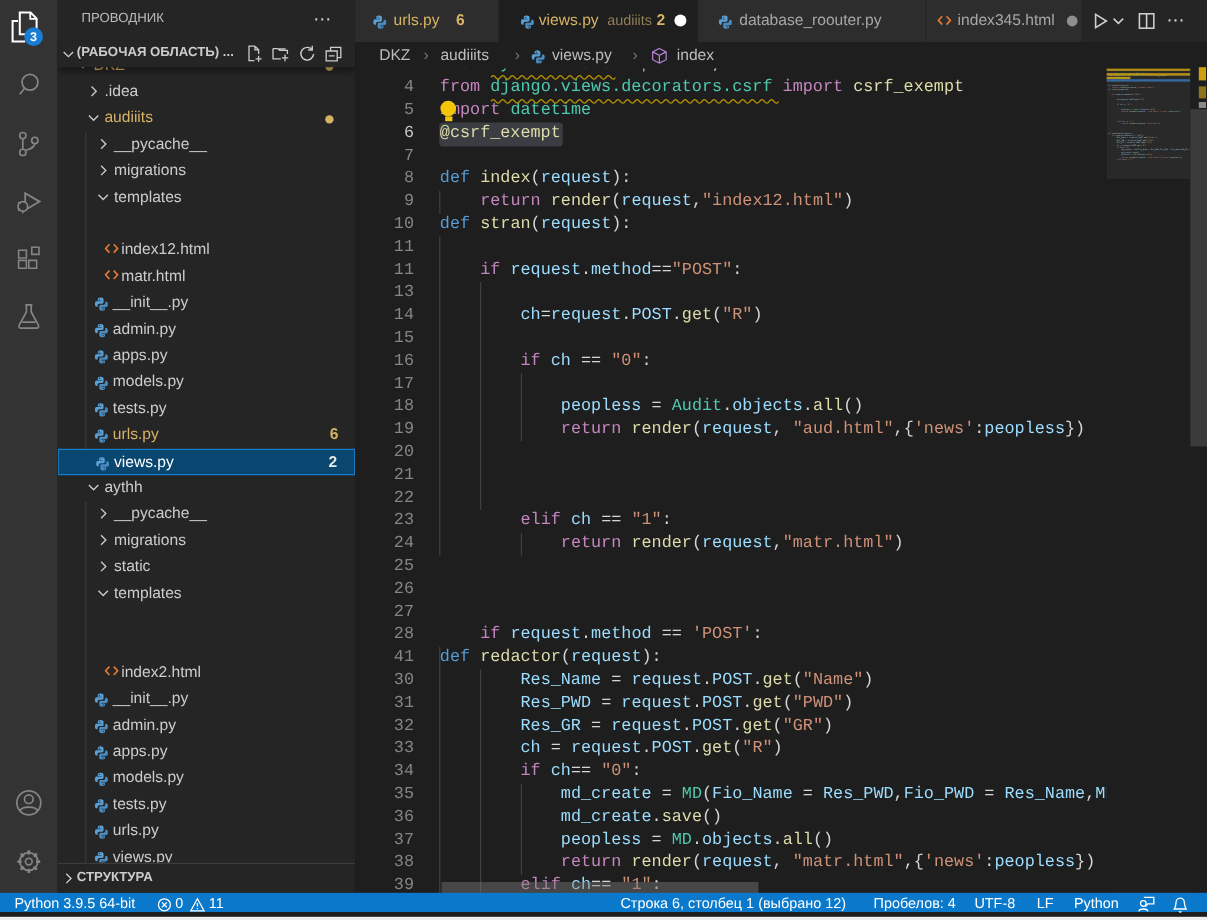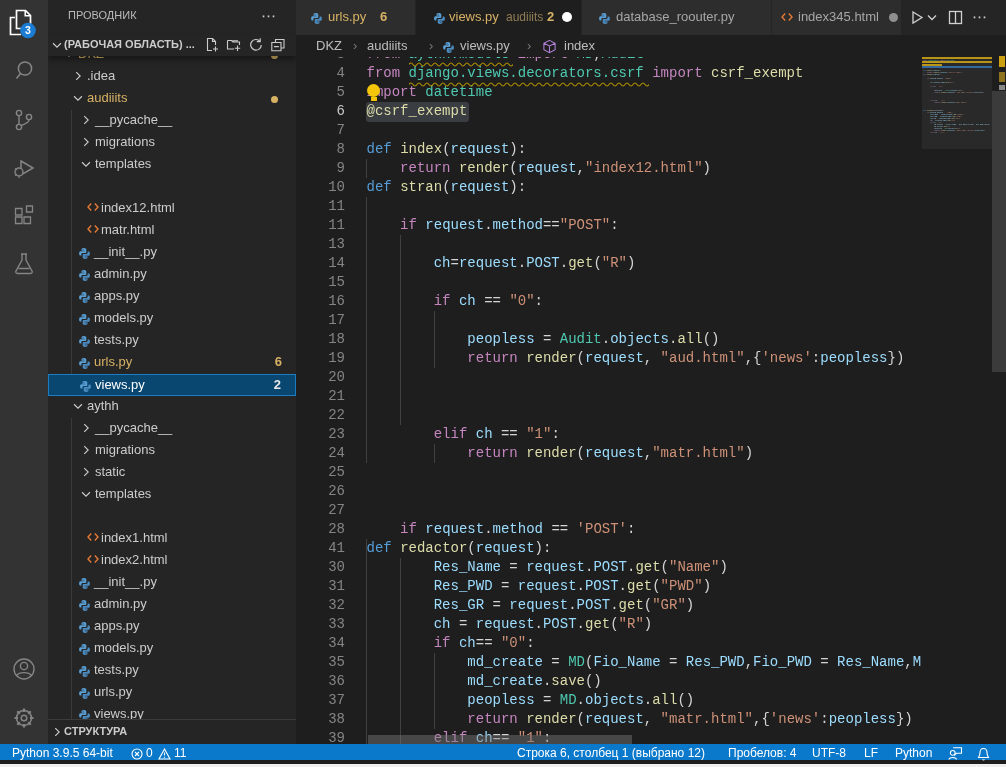--- a/index.html
+++ b/index.html
@@ -215,26 +215,20 @@
           <span style="position:absolute;left:31px;top:3px"><svg class="tc" viewBox="0 0 16 16">
               <path fill="none" stroke="#cccccc" stroke-width="1.3" d="M6 3.5 L10.5 8 L6 12.5"></path>
             </svg></span>
           <span style="position:absolute;left:47px;top:2px;color:#cccccc">static</span>
         </div>
         <div class="trow" style="top:484px">
           <span style="position:absolute;left:31px;top:3px"><svg class="tc" viewBox="0 0 16 16">
               <path fill="none" stroke="#cccccc" stroke-width="1.3" d="M3.5 6 L8 10.5 L12.5 6"></path>
             </svg></span>
           <span style="position:absolute;left:47px;top:2px;color:#cccccc">templates</span>
-        </div>
-        <div class="trow" style="top:528px">
-          <span style="position:absolute;left:39px;top:3px"><svg class="hi" width="12" height="12" viewBox="0 0 12 12">
-              <path fill="none" stroke="#e37933" stroke-width="1.4" d="M4.2 2.5 L1 6 L4.2 9.5 M7.8 2.5 L11 6 L7.8 9.5"></path>
-            </svg></span>
-          <span style="position:absolute;left:53px;top:2px;color:#cccccc">index1.html</span>
         </div>
         <div class="trow" style="top:550px">
           <span style="position:absolute;left:39px;top:3px"><svg class="hi" width="12" height="12" viewBox="0 0 12 12">
               <path fill="none" stroke="#e37933" stroke-width="1.4" d="M4.2 2.5 L1 6 L4.2 9.5 M7.8 2.5 L11 6 L7.8 9.5"></path>
             </svg></span>
           <span style="position:absolute;left:53px;top:2px;color:#cccccc">index2.html</span>
         </div>
         <div class="trow" style="top:572px">
           <span style="position:absolute;left:30px;top:3px"><svg class="ti" viewBox="0 0 16 16">
               <path fill="#5A9FD4" d="M7.9 1.2c-.9 0-1.8.1-2.5.3-.7.2-1.1.7-1.1 1.5v1.5h3.7v.6H3.2c-.8 0-1.5.5-1.7 1.4-.2 1-.2 1.7 0 2.7.2.8.7 1.4 1.5 1.4h1.1V9.2c0-.9.8-1.7 1.7-1.7h3c.8 0 1.4-.7 1.4-1.5V3c0-.8-.7-1.4-1.4-1.5-.6-.2-1.9-.3-2.9-.3zm-1.7 1.1c.3 0 .6.3.6.6s-.3.6-.6.6-.6-.3-.6-.6.3-.6.6-.6z"></path>

